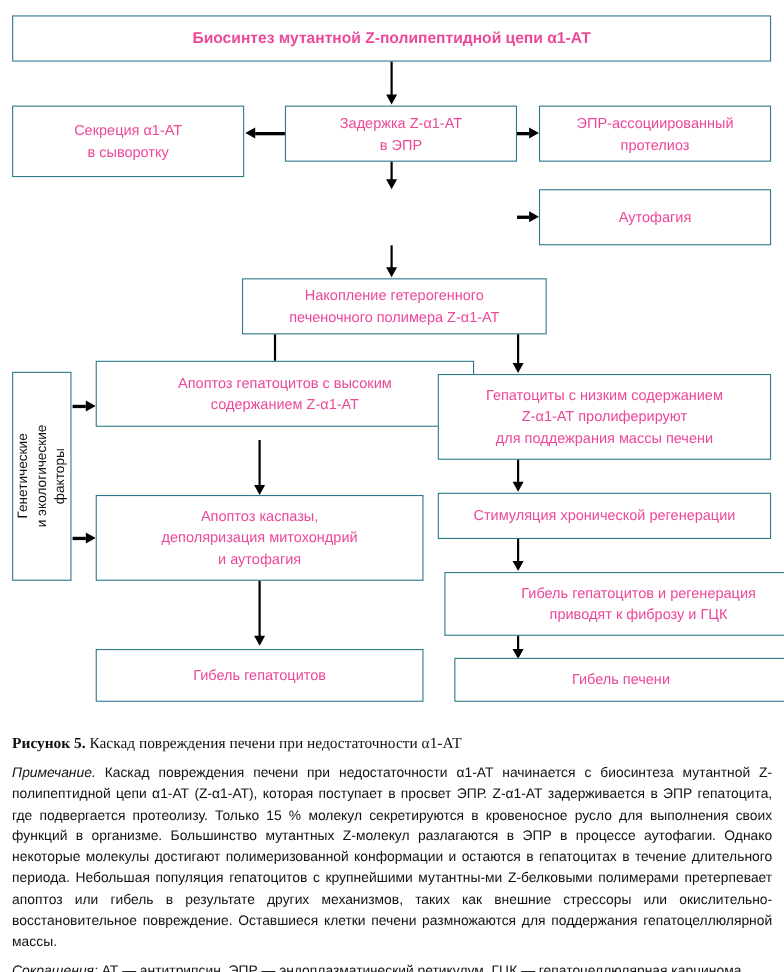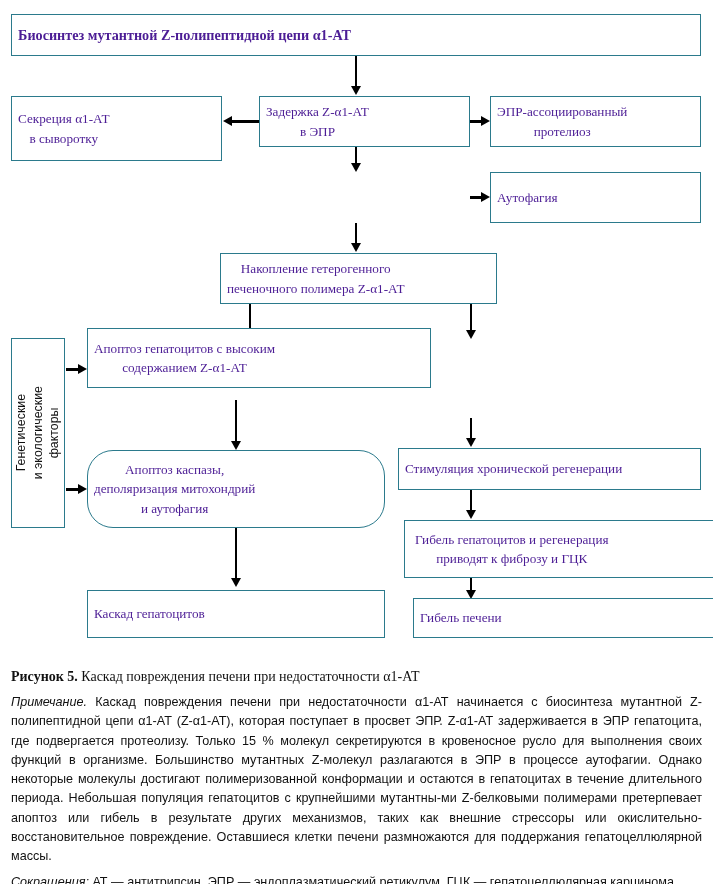--- a/index.html
+++ b/index.html
@@ -26,26 +26,26 @@
     height: 660px;
   }
 
   .box {
     position: absolute;
     box-sizing: border-box;
     border: 1.4px solid #2b7a8c;
     background: #ffffff;
     display: flex;
     align-items: center;
+    justify-content: center;
     text-align: center;
     font-size: 13.2px;
     line-height: 1.45;
-    color: #4c1d95;
+    color: #ec4899;
     padding: 2px 6px;
-    font-family: Liberation Serif, serif;
   }
   .box.title {
     font-weight: bold;
     font-size: 14.2px;
   }
 
   .vbox {
     position: absolute;
     box-sizing: border-box;
     border: 1.4px solid #2b7a8c;
@@ -203,33 +203,38 @@
   <div class="arrow-right" style="left:78px; top:484px;"></div>
 
   <div class="box" style="left:87px; top:328px; width:344px; height:60px; white-space:pre-line;">
     <span>Апоптоз гепатоцитов с высоким
 содержанием Z-α1-АТ</span>
   </div>
 
   <div class="vline" style="left:235px; top:400px; height:43px;"></div>
   <div class="arrow-down" style="left:230.7px; top:441px;"></div>
 
-  <div class="box" style="left:87px; top:450px; width:298px; height:78px; white-space:pre-line;border-radius:26px;">
+  <div class="box" style="left:87px; top:450px; width:298px; height:78px; white-space:pre-line;">
     <span>Апоптоз каспазы,
 деполяризация митохондрий
 и аутофагия</span>
   </div>
 
   <div class="vline" style="left:235px; top:528px; height:52px;"></div>
   <div class="arrow-down" style="left:230.7px; top:578px;"></div>
 
   <div class="box" style="left:87px; top:590px; width:298px; height:48px;">
-    <span>Каскад гепатоцитов</span>
-  </div>
-
+    <span>Гибель гепатоцитов</span>
+  </div>
+
+  <div class="box" style="left:398px; top:340px; width:303px; height:78px; white-space:pre-line;">
+    <span>Гепатоциты с низким содержанием
+Z-α1-АТ пролиферируют
+для поддежрания массы печени</span>
+  </div>
 
   <div class="vline" style="left:470px; top:418px; height:22px;"></div>
   <div class="arrow-down" style="left:465.7px; top:438px;"></div>
 
   <div class="box" style="left:398px; top:448px; width:303px; height:42px;">
     <span>Стимуляция хронической регенерации</span>
   </div>
 
   <div class="vline" style="left:470px; top:490px; height:22px;"></div>
   <div class="arrow-down" style="left:465.7px; top:510px;"></div>

